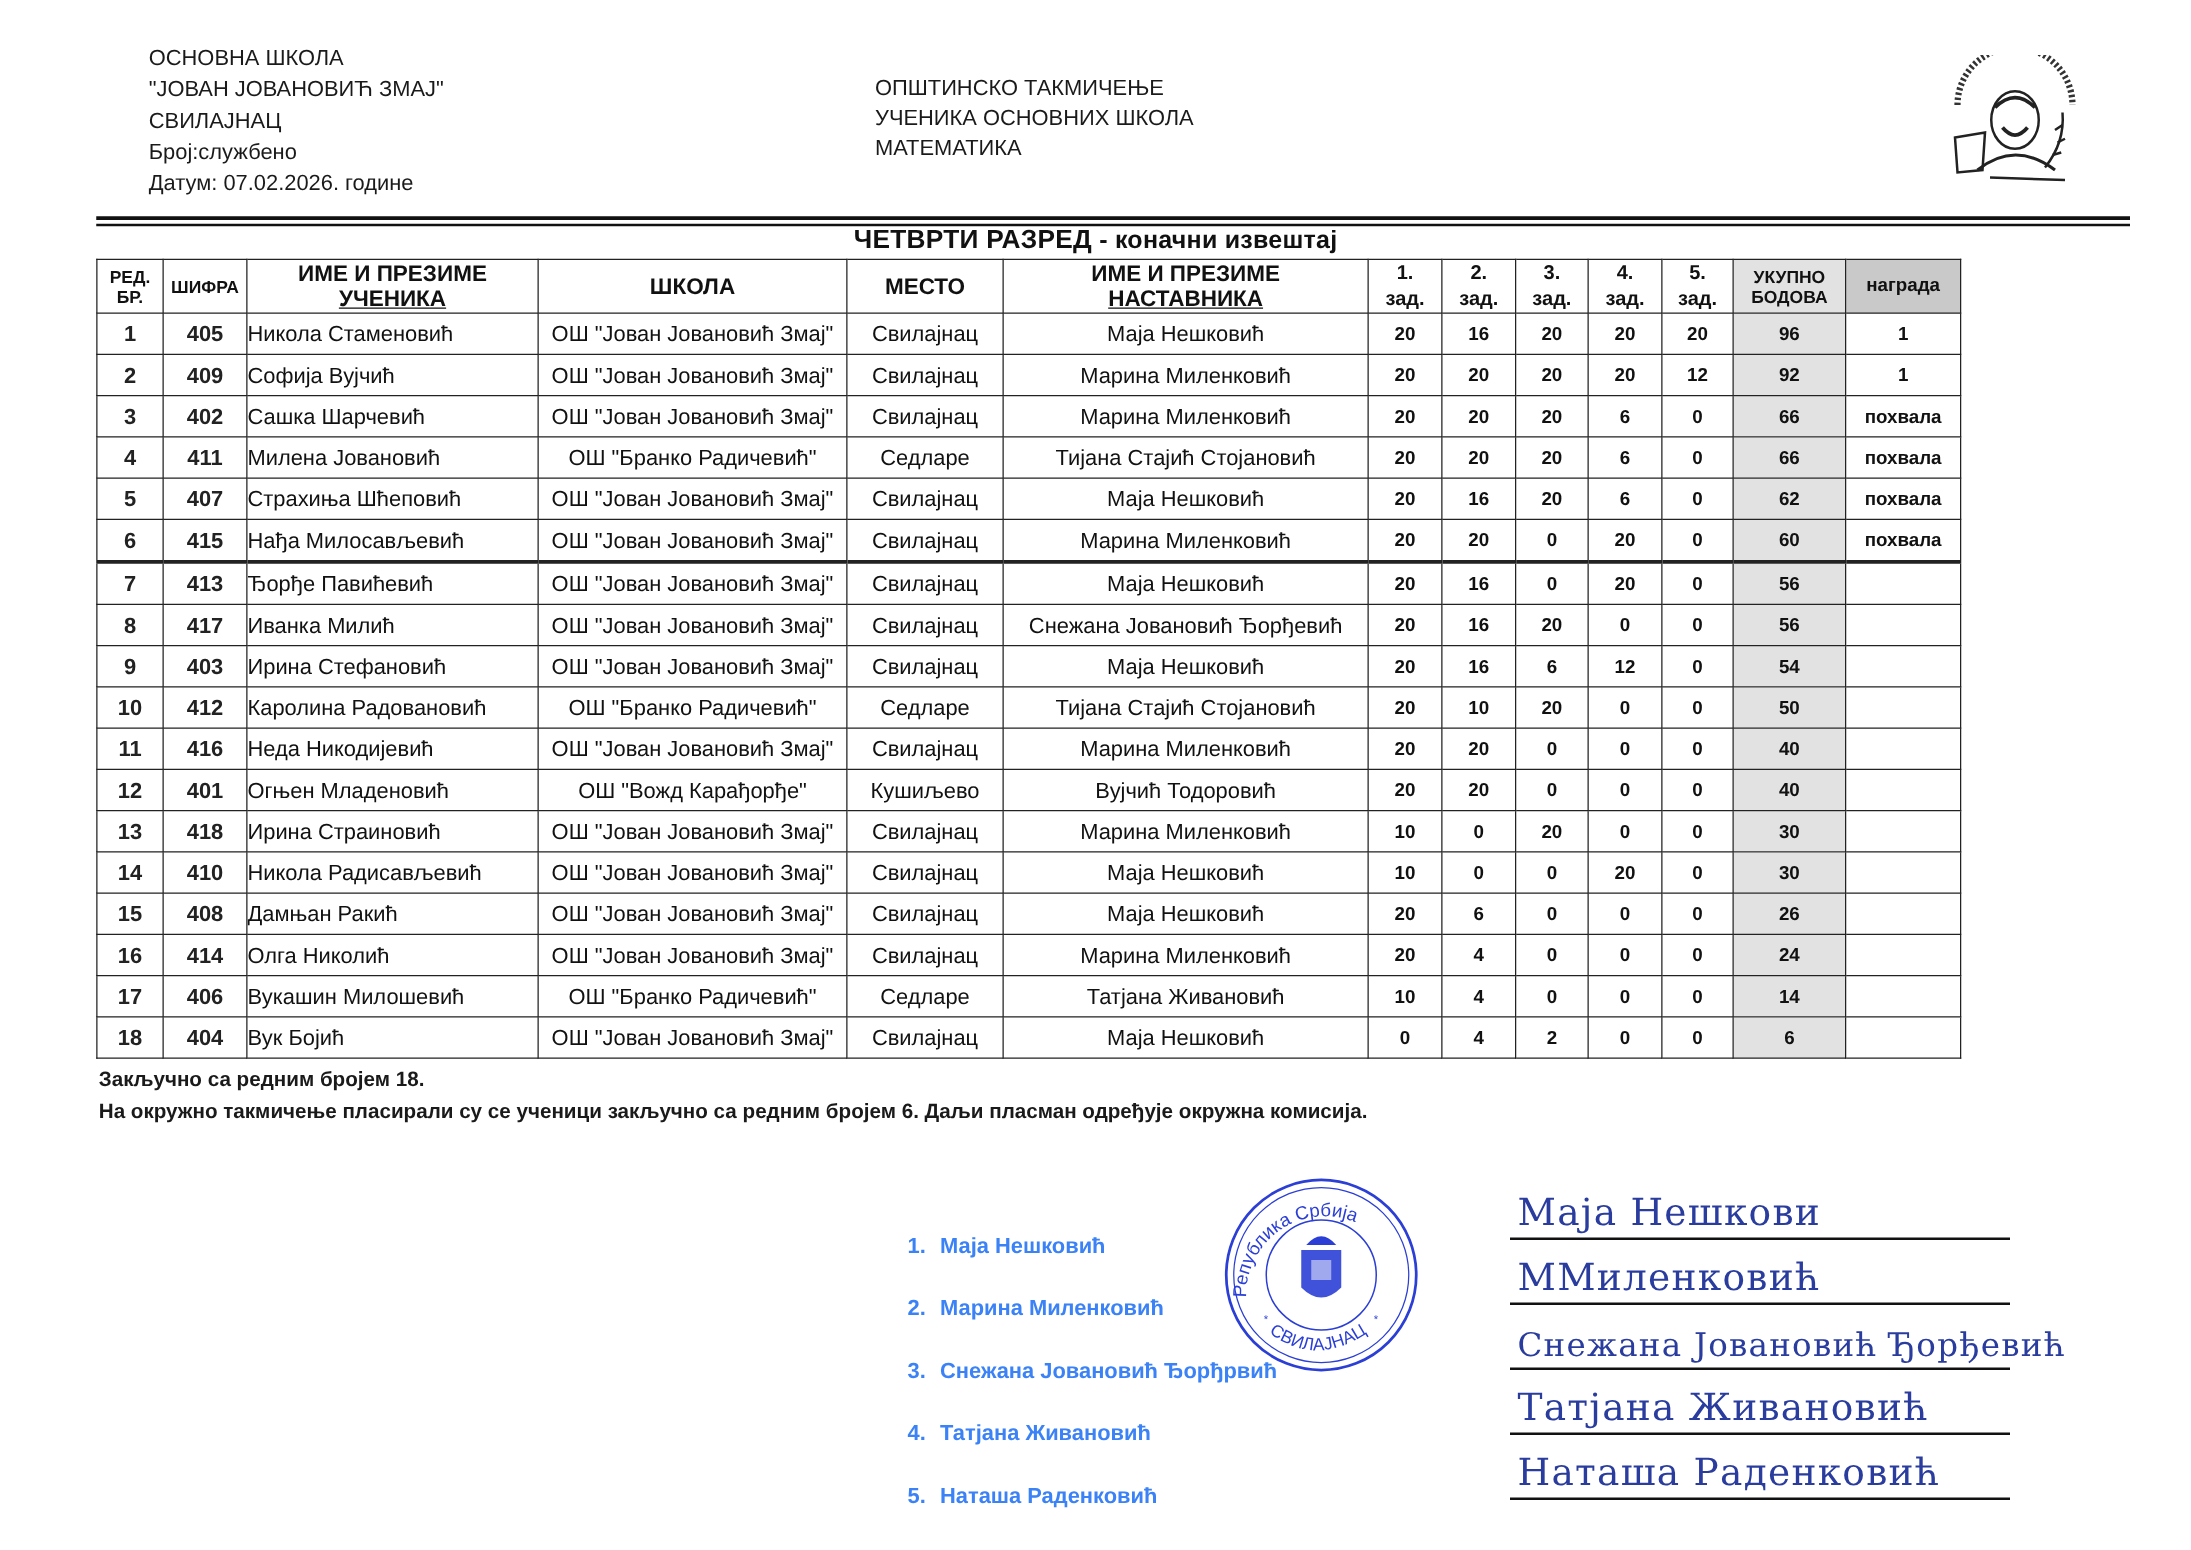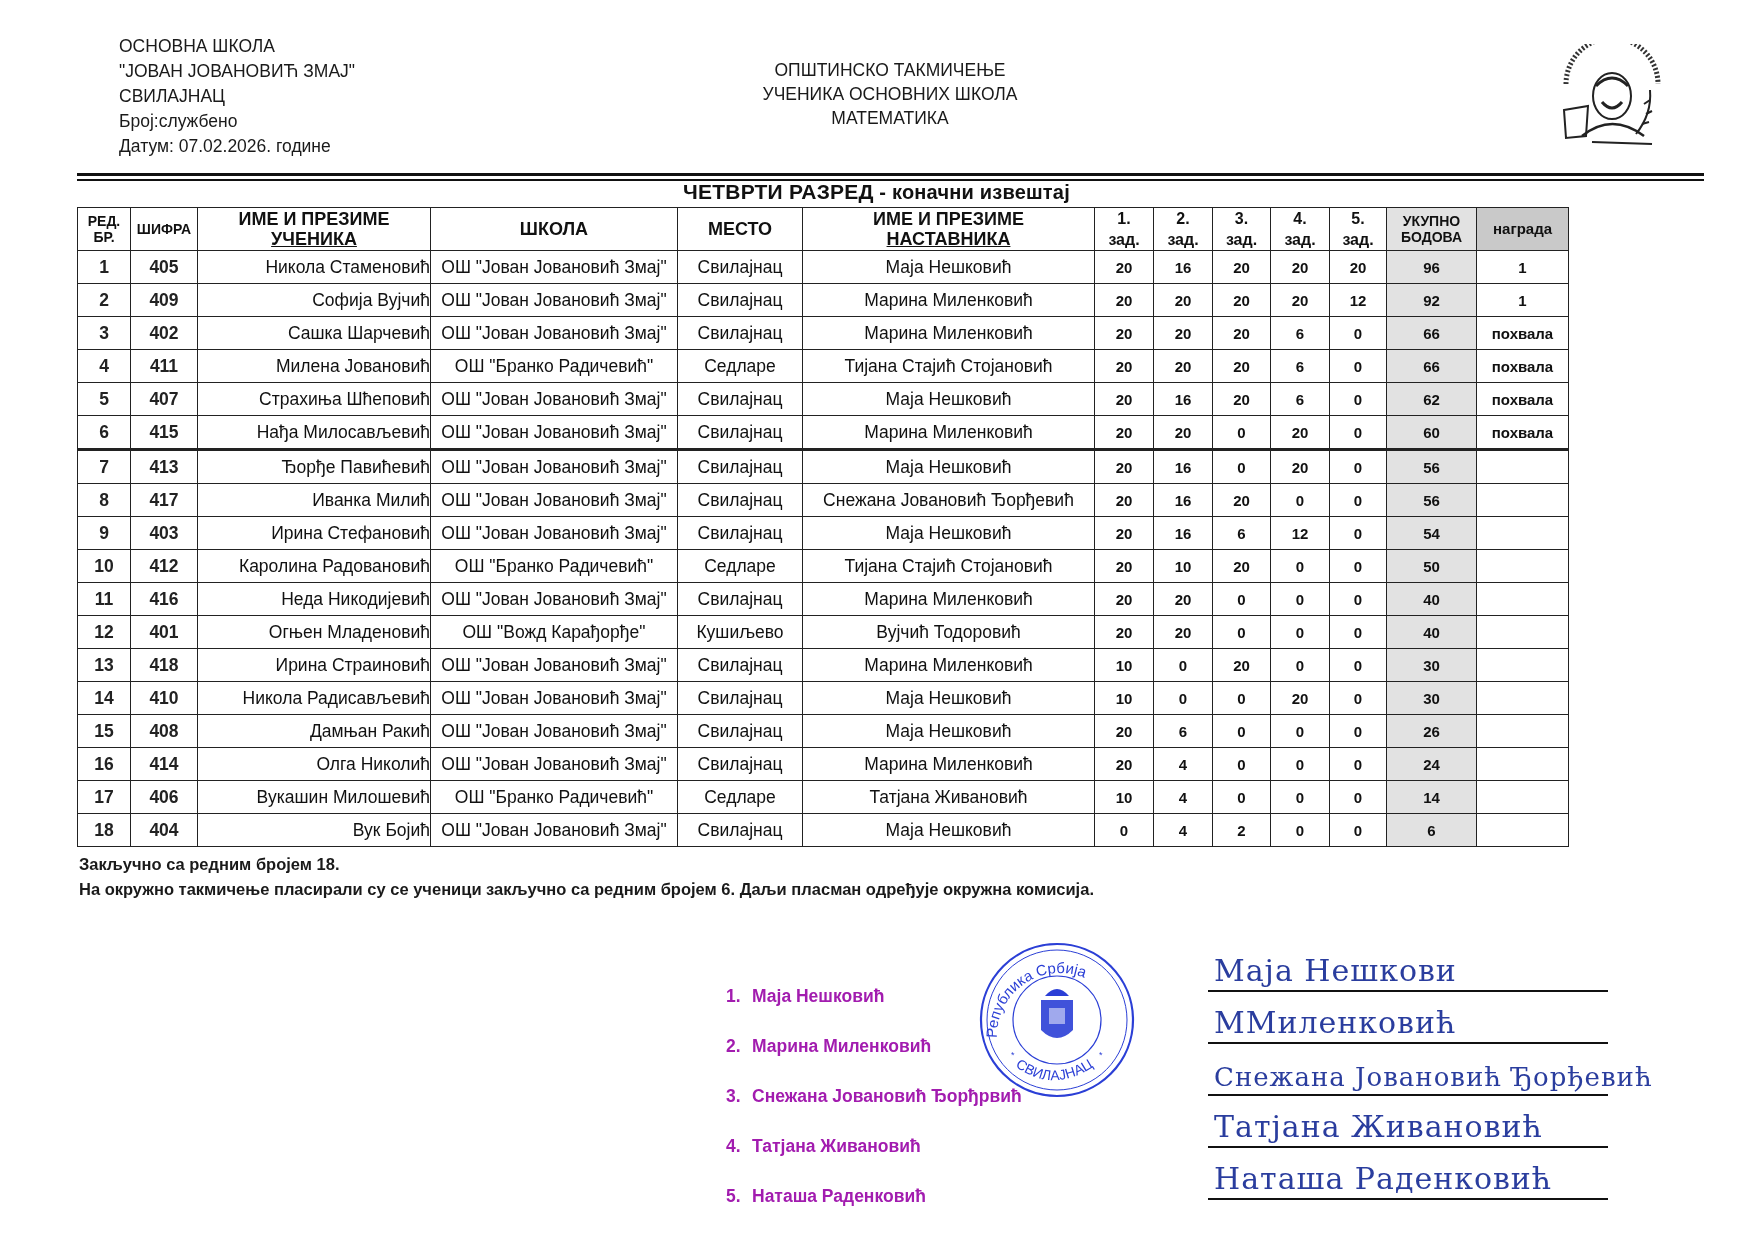--- a/index.html
+++ b/index.html
@@ -1,39 +1,39 @@
 <!DOCTYPE html>
 <html><head>
 <meta charset="utf-8">
 <style>
   html, body { margin:0; padding:0; background:#ffffff; }
   body { width:1753px; height:1240px; position:relative; overflow:hidden; font-family:"Liberation Sans", sans-serif; color:#111; }
   .school-header { position:absolute; left:119px; top:34px; font-size:17.5px; line-height:25px; color:#1a1a1a; }
-  .comp-header { position:absolute; left:700px; top:58px; width:380px; text-align:center; font-size:17.5px; line-height:24px; color:#1a1a1a; }
+  .comp-header { position:absolute; left:700px; top:58px; width:380px; font-size:17.5px; line-height:24px; color:#1a1a1a; }
   .logo { position:absolute; left:1552px; top:44px; width:120px; height:110px; }
   .rule { position:absolute; left:77px; width:1627px; background:#111; }
   .rule.r1 { top:173px; height:3px; }
   .rule.r2 { top:179px; height:1.5px; }
   .report-title { position:absolute; left:0; width:1753px; top:180px; text-align:center; font-weight:bold; font-size:21px; letter-spacing:0.2px; }
   .report-title .sub { font-size:20px; }
   table.results { position:absolute; left:77px; top:207px; width:1295px; border-collapse:collapse; table-layout:fixed; }
   table.results th, table.results td { border:1.6px solid #222; padding:0; height:32px; font-size:17.5px; text-align:center; vertical-align:middle; white-space:nowrap; overflow:hidden; }
   table.results thead th { height:42px; font-weight:bold; font-size:18px; line-height:20px; }
   table.results thead th.small { font-size:14px; line-height:16px; }
   table.results thead th.task { font-size:16px; line-height:21px; }
-  table.results td.name { text-align:right; padding-left:0; }
+  table.results td.name { text-align:left; padding-left:0; }
   table.results td.bold { font-weight:bold; font-size:15px; }
   table.results td.idx, table.results td.code { font-weight:bold; font-size:17.5px; color:#222; }
   table.results td.total, table.results th.total { background:#e2e2e2; }
   table.results th.award { background:#c9c9c9; font-size:15px; }
   table.results td.award { font-weight:bold; font-size:15px; }
   table.results tr.cutoff td { border-bottom:3px solid #222; }
   .u { text-decoration:underline; }
   .notes { position:absolute; left:79px; top:852px; font-weight:bold; font-size:16.5px; line-height:25px; color:#1a1a1a; }
-  .commission { position:absolute; left:726px; top:985px; font-weight:bold; font-size:17.5px; color:#a21caf; }
+  .commission { position:absolute; left:726px; top:985px; font-weight:bold; font-size:17.5px; color:#3b82f6; }
   .commission .member { height:50px; line-height:22px; }
   .commission .num { display:inline-block; width:26px; }
   .stamp { position:absolute; left:975px; top:938px; width:165px; height:165px; }
   .sig-block { position:absolute; left:1208px; top:940px; width:400px; }
   .sig-line { position:relative; height:50px; border-bottom:2px solid #111; }
   .sig-text { position:absolute; left:6px; bottom:2px; font-family:"DejaVu Serif", serif; font-size:30px; color:#2a3d9e; letter-spacing:1px; white-space:nowrap; }
 </style>
 </head>
 <body>
 

